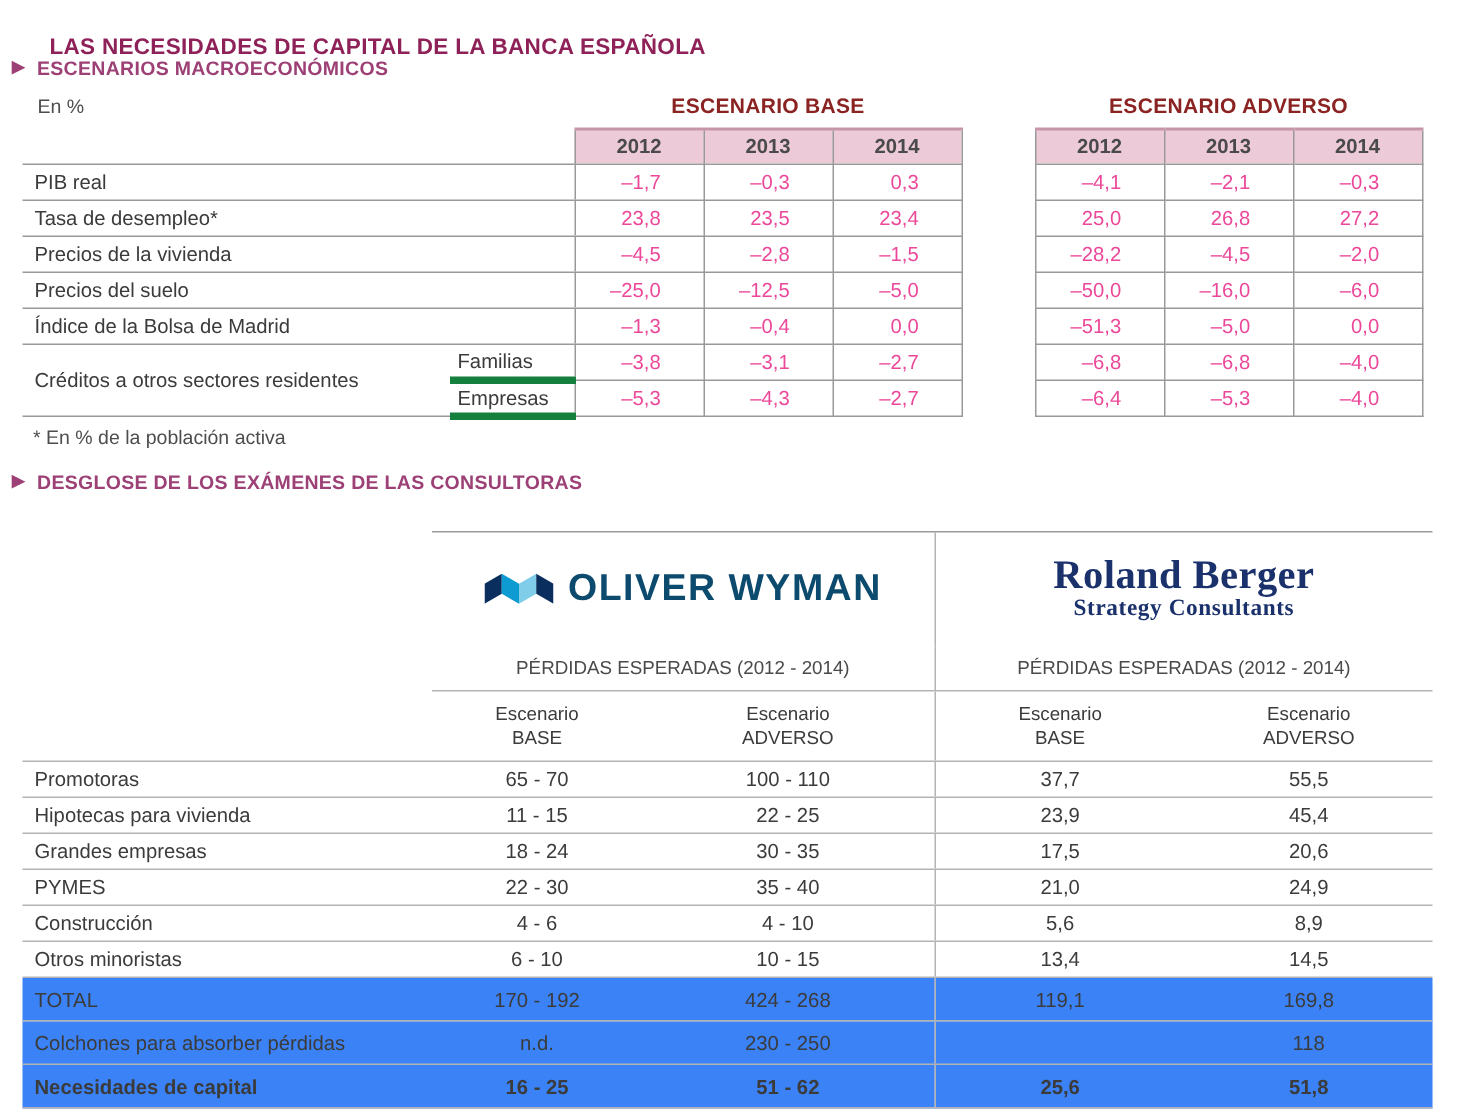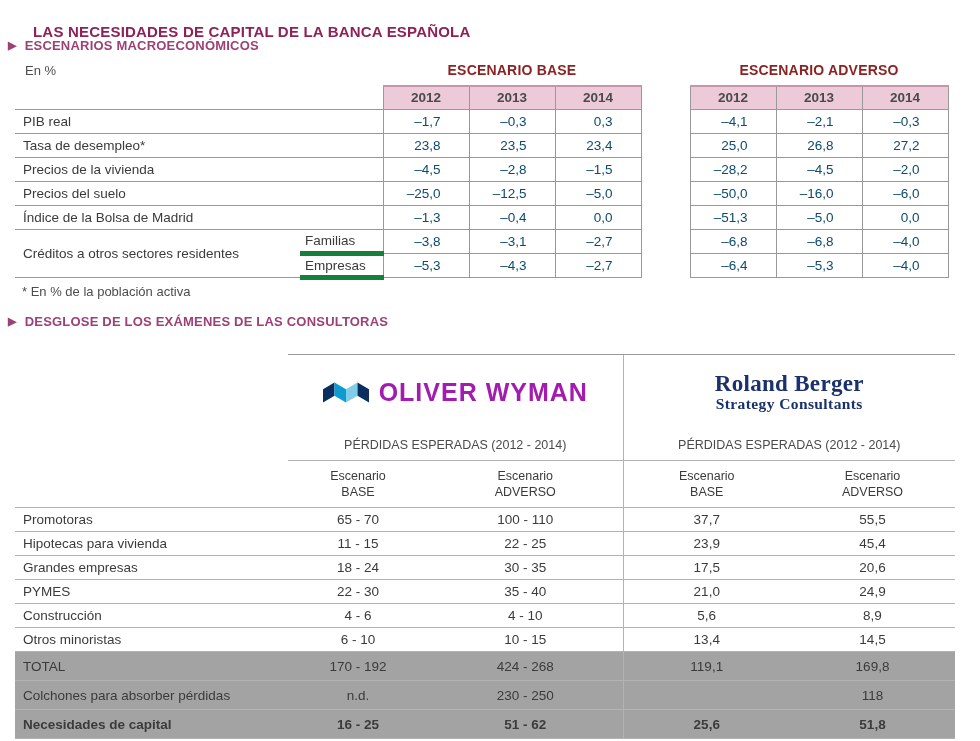--- a/index.html
+++ b/index.html
@@ -50,21 +50,21 @@
   .t1 tbody tr { height:24px; }
   .t1 .yr {
     background:#ECCAD7;
     border:1px solid #999;
     border-top:2px solid #C795AA;
     font-weight:bold; color:#4a4a4a; text-align:center; font-size:13.5px;
   }
   .t1 td.num {
     border:1px solid #999;
     text-align:right; padding-right:28px;
-    color:#0c4a6e; background:#fff;
+    color:#ec4899; background:#fff;
   }
   .t1 td.lbl {
     border-top:1px solid #999; border-bottom:1px solid #999;
     text-align:left; padding-left:8px;
   }
   .t1 td.sub {
     border-top:1px solid #999; border-bottom:5px solid #15803d;
     text-align:left; padding-left:5px;
   }
   .t1 td.g, .t1 td.nob { border:none; background:#fff; }
@@ -82,34 +82,34 @@
   .t2 tr.logo-row { height:76px; }
   .t2 tr.logo-row td.dat { border-top:1px solid #9a9a9a; }
   .t2 tr.subtitle-row { height:30px; }
   .t2 tr.subtitle-row td.dat { border-bottom:1px solid #b3b3b3; }
   .t2 .subtitle { font-size:12.5px; color:#4a4a4a; }
   .t2 tr.colhead-row { height:47px; }
   .t2 tr.colhead-row td { border-bottom:1px solid #b3b3b3; font-size:12.5px; line-height:1.3; color:#3b3b3b; }
   .t2 tr.r { height:24px; }
   .t2 tr.r td { border-bottom:1px solid #b3b3b3; }
   .t2 tr.hl { height:29px; }
-  .t2 tr.hl td { background:#a3a3a3; border-bottom:1px solid #b3b3b3; }
+  .t2 tr.hl td { background:#3b82f6; border-bottom:1px solid #b3b3b3; }
   .t2 tr.hlb td { font-weight:bold; }
   .t2 .vd { border-left:1px solid #b3b3b3; }
   .t2 td.nob { border:none; }
 
   
   .owlogo { display:flex; align-items:center; justify-content:center; gap:10px; }
   .owlogo .owtext {
-    font-size:25px; font-weight:bold; letter-spacing:1px; color:#a21caf;text-align:center;
+    font-size:25px; font-weight:bold; letter-spacing:1px; color:#0c4a6e;text-align:center;
   }
   .rblogo { display:flex; flex-direction:column; align-items:center; justify-content:center; }
   .rbname {
     font-family:"Liberation Serif", serif; font-weight:bold;
-    font-size:23px; line-height:1; color:#1A316B; letter-spacing:0.3px;
+    font-size:27px; line-height:1; color:#1A316B; letter-spacing:0.3px;
   }
   .rbtag {
     font-family:"Liberation Serif", serif; font-weight:bold;
     font-size:15.5px; line-height:1.2; color:#1A316B; letter-spacing:0.4px;
   }
 </style>
 </head>
 <body>
 
 <div class="page">

